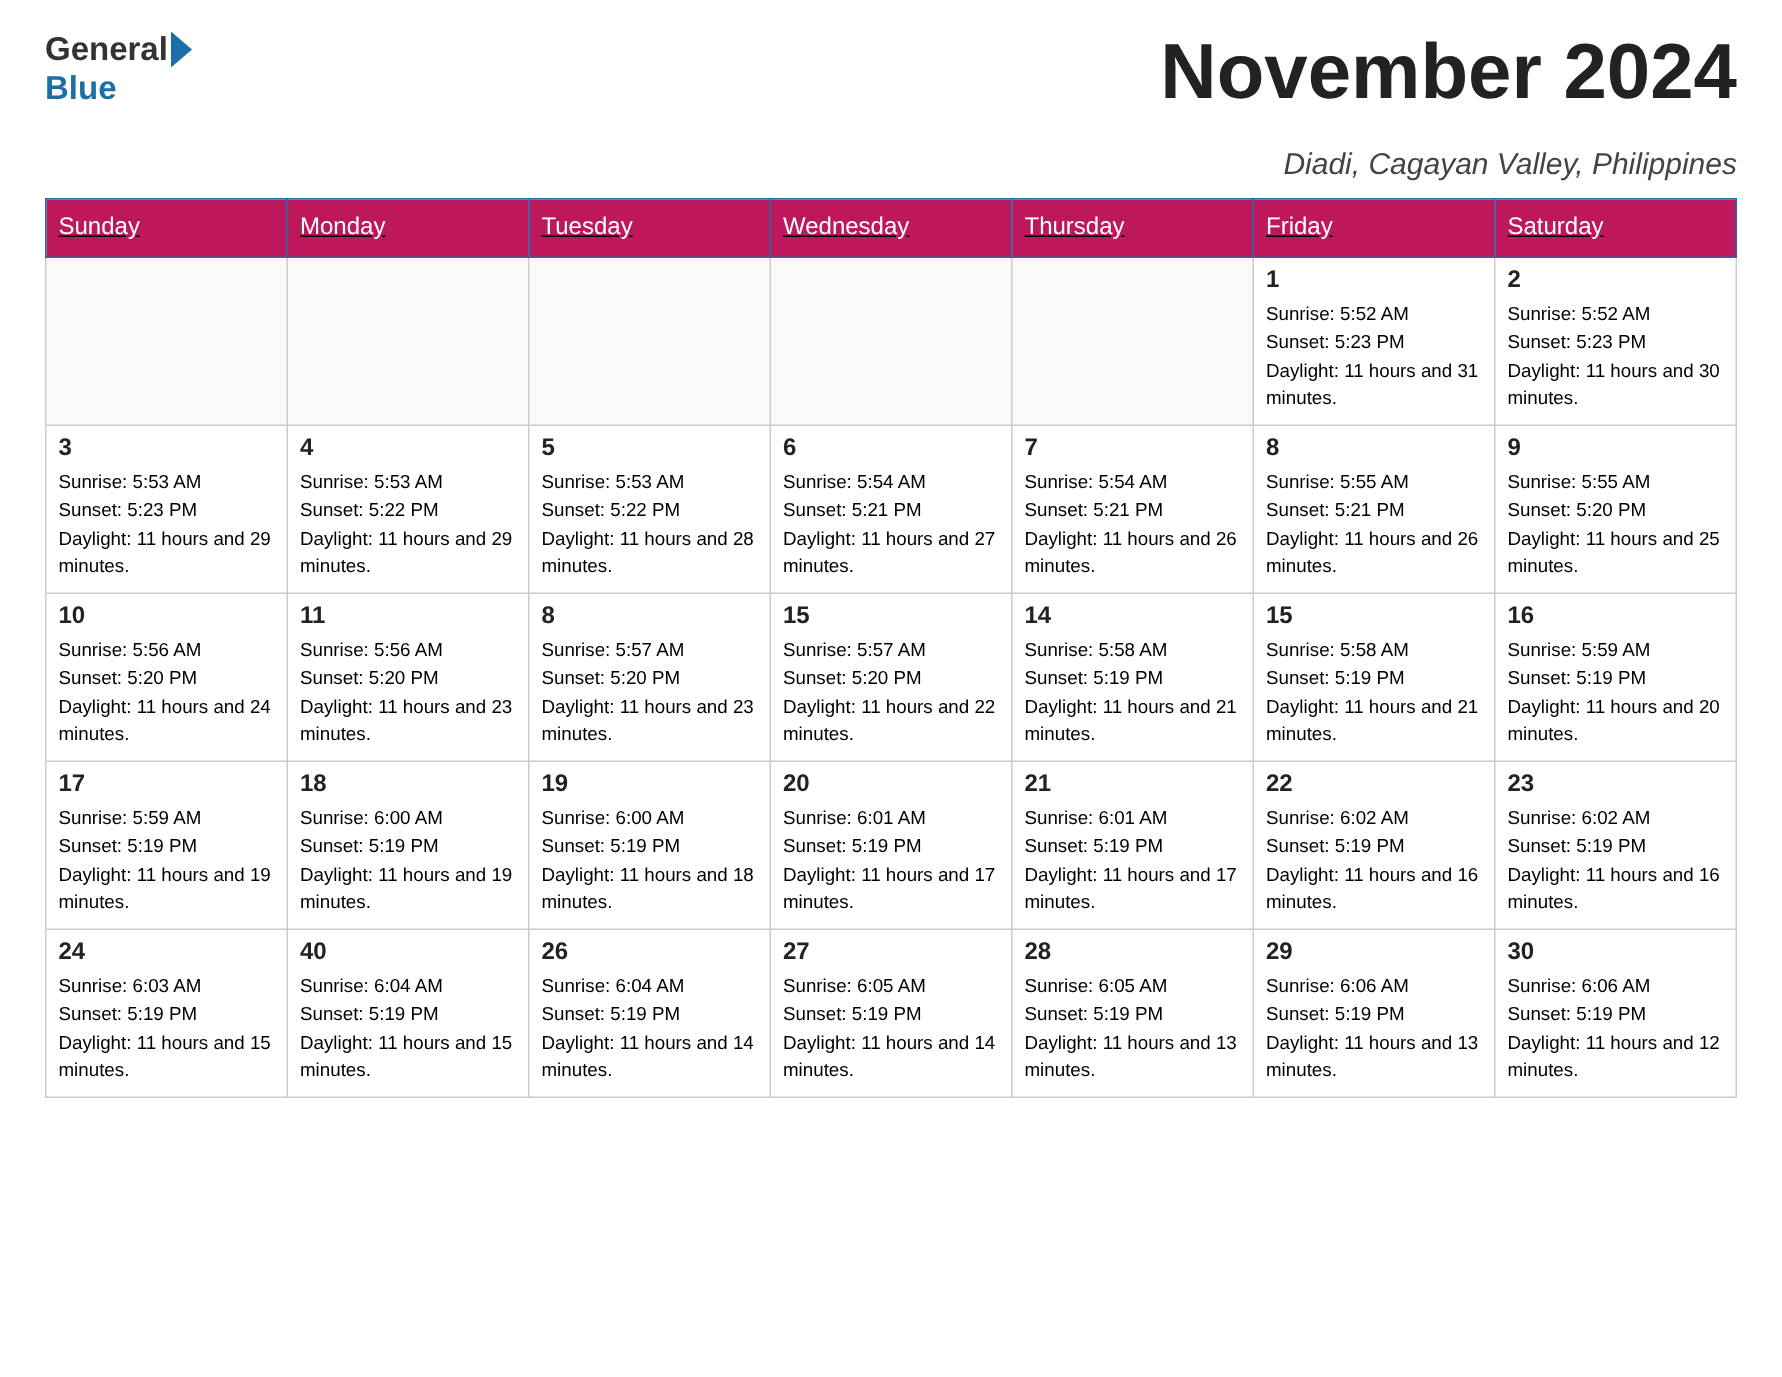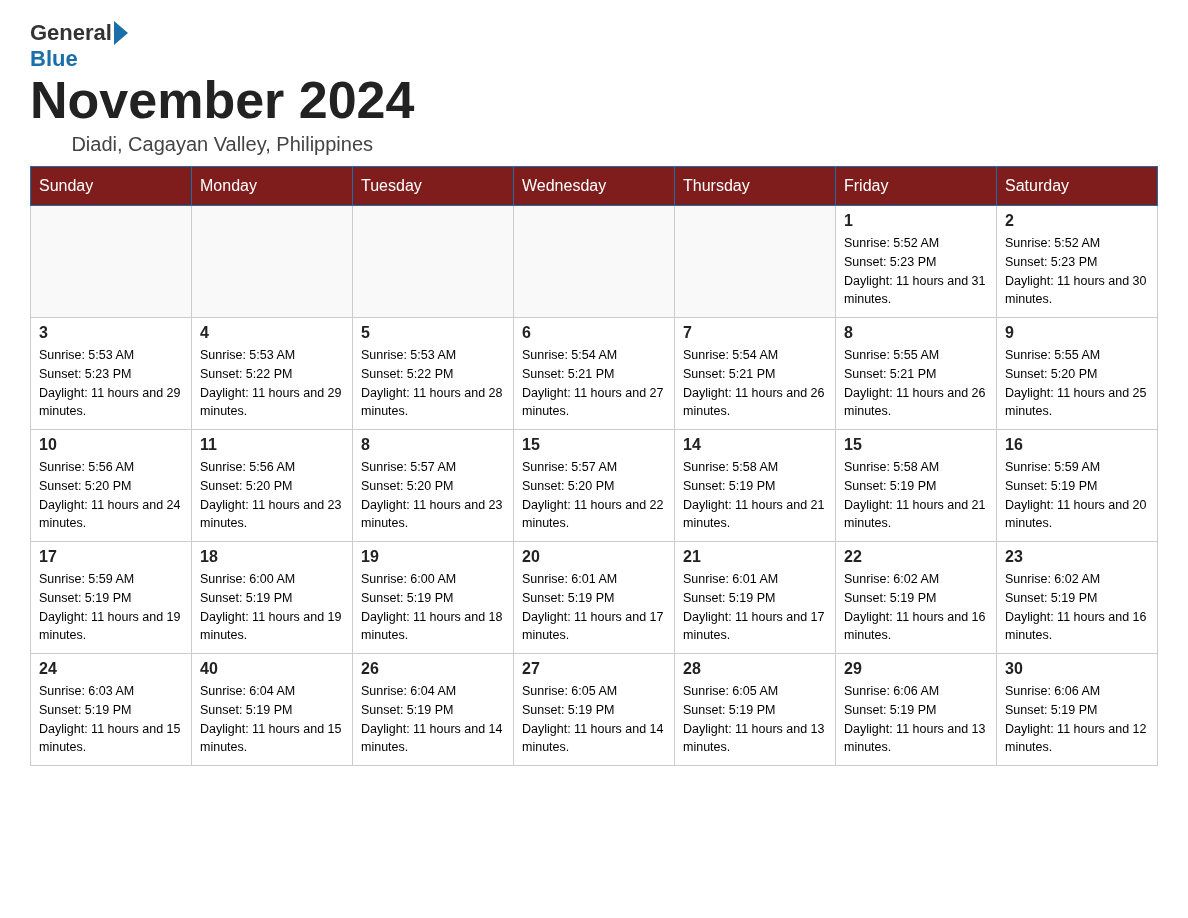--- a/index.html
+++ b/index.html
@@ -8,21 +8,20 @@
       background: #fff;
       padding: 20px 30px;
       width: 1188px;
       min-height: 918px;
     }
     .header {
       display: flex;
       justify-content: space-between;
       align-items: flex-start;
       margin-bottom: 10px;
-      flex-direction: column;
     }
     .logo {
       display: flex;
       flex-direction: column;
       align-items: flex-start;
     }
     .logo-text {
       font-size: 22px;
       font-weight: bold;
       color: #333;
@@ -35,39 +34,41 @@
       width: 0;
       height: 0;
       border-left: 14px solid #1a6fa8;
       border-top: 12px solid transparent;
       border-bottom: 12px solid transparent;
       margin-left: 2px;
       margin-right: 2px;
       vertical-align: middle;
     }
     .logo-blue { color: #1a6fa8; font-size: 22px; font-weight: bold; margin-top: 20px; }
-    .title-section { text-align: center; }
+    .title-section { text-align: right; }
     .main-title {
       font-size: 52px;
       font-weight: bold;
       color: #222;
       line-height: 1.1;
     }
     .subtitle {
       font-size: 20px;
       color: #444;
-      margin-top: 4px;
+      margin-top: 22px;
+      font-style: italic;
     }
     .calendar {
       width: 100%;
       border-collapse: collapse;
       margin-top: 10px;
     }
     .calendar thead tr {
-      background-color: #7f1d1d;
+      background-color: #be185d;
+      text-decoration: underline;
     }
     .calendar thead th {
       color: #fff;
       font-size: 16px;
       font-weight: normal;
       padding: 10px 8px;
       text-align: left;
       border: 1px solid #1a6fa8;
     }
     .calendar tbody td {

